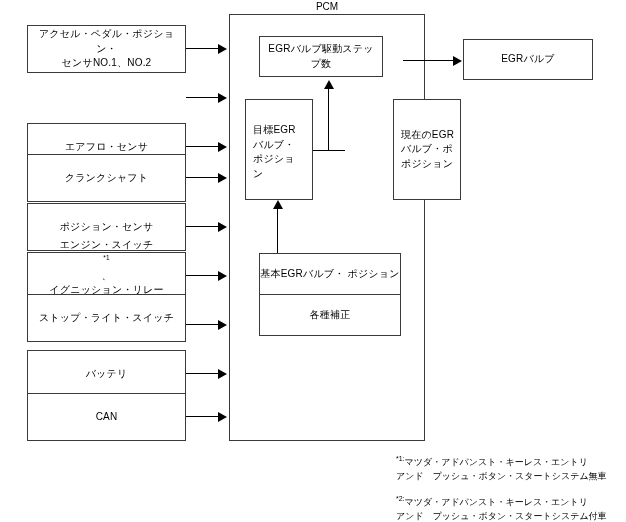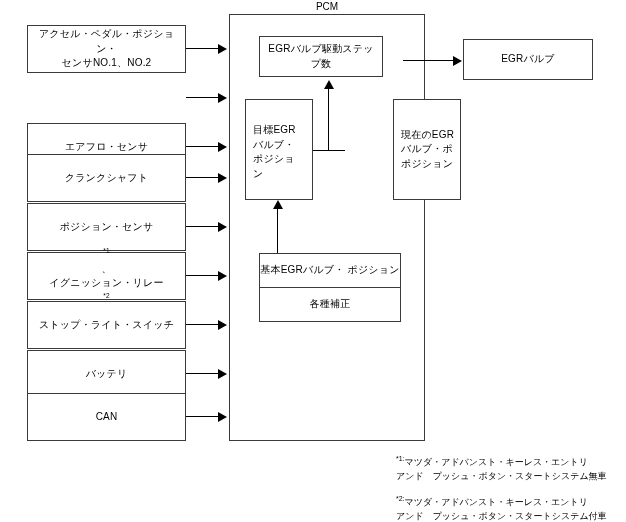--- a/index.html
+++ b/index.html
@@ -37,21 +37,21 @@
   }
 
   
   .egr-step{left:259px;top:36px;width:124px;height:41px;}
   .target-egr{left:245px;top:99px;width:68px;height:101px;
     justify-content:flex-start;text-align:left;padding-left:7px;align-items:flex-end;}
   .current-egr{left:345px;top:99px;width:68px;height:101px;
     justify-content:flex-start;text-align:left;padding-left:7px;margin-left:48px;}
 
   .basic-stack{
-    position:absolute;left:259px;top:253px;width:142px;height:69px;
+    position:absolute;left:259px;top:253px;width:142px;height:83px;
     box-sizing:border-box;border:1px solid #3a3a3a;background:#fff;
     display:flex;flex-direction:column;justify-content:flex-end;
   }
   .basic-stack .cell{
     flex:1;display:flex;align-items:center;justify-content:center;
     text-align:center;font-size:10px;line-height:1.45;letter-spacing:0.2px;
   }
   .basic-stack .cell.top{border-bottom:1px solid #3a3a3a;}
 
   
@@ -106,26 +106,26 @@
   </div>
 
   <div class="box in-box" style="top:203px;">
     <div>
       <span>ポジション・センサ</span>
     </div>
   </div>
 
   <div class="box in-box" style="top:252px;">
     <div>
-      <span><sup>*1</sup><span>、</span></span>
+      <span><span>エンジン・スイッチ</span><sup>*1</sup><span>、</span></span>
       <span><span>イグニッション・リレー</span><sup>*2</sup></span>
     </div>
   </div>
 
-  <div class="box in-box" style="top:301px;">
+  <div class="box in-box" style="top:294px;">
     <div>
       <span>ストップ・ライト・スイッチ</span>
     </div>
   </div>
 
   <div class="box in-box" style="top:350px;">
     <div>
       <span>バッテリ</span>
     </div>
   </div>

